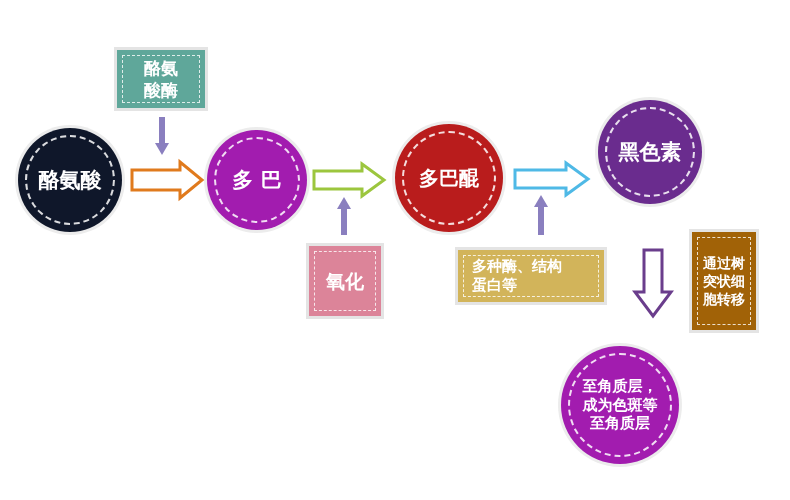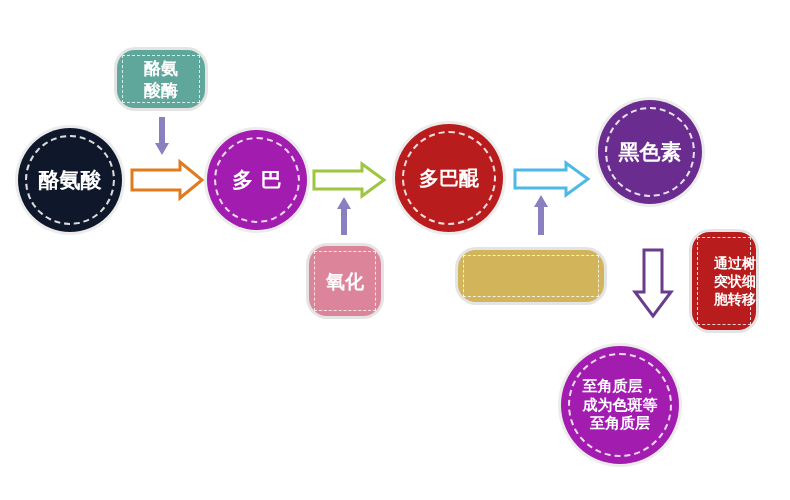--- a/index.html
+++ b/index.html
@@ -5,21 +5,21 @@
   html, body { margin:0; padding:0; background:#ffffff; }
   body { width:790px; height:500px; position:relative; overflow:hidden;
          font-family:"DejaVu Sans", sans-serif; }
   .circle { position:absolute; border-radius:50%; display:flex; align-items:center;
             justify-content:center; box-shadow:0 0 0 3px rgba(200,200,200,0.35); }
   .circle::before { content:""; position:absolute; inset:7px; border-radius:50%;
             border:2px dashed rgba(255,255,255,0.85); }
   .circle span { position:relative; color:#fff; font-weight:bold; text-align:center;
             line-height:1.25; }
   .box { position:absolute; display:flex; align-items:center; justify-content:center;
-         box-shadow:0 0 0 3px rgba(210,210,210,0.6);border-radius:18px; }
+         box-shadow:0 0 0 3px rgba(210,210,210,0.6); }
   .box::before { content:""; position:absolute; inset:5px; border:1.5px dashed rgba(255,255,255,0.8); }
   .box span { position:relative; color:#fff; font-weight:bold; line-height:1.3; }
   svg { position:absolute; overflow:visible; }
 </style>
 </head>
 <body>
 
 <div class="box" style="left:117px;top:50px;width:88px;height:58px;background:#5fa79a;">
   <span style="font-size:17px;text-align:center;">
     <div>酪氨</div>
@@ -65,32 +65,34 @@
   <polygon points="2,9 53,9 53,2 75,18 53,34 53,27 2,27" fill="#fff" stroke="#4fb9e6" stroke-width="3"></polygon>
 </svg>
 
 <svg style="left:534px;top:195px;" width="14" height="42">
   <polygon points="0,12 14,12 7,0" fill="#8a7fbf"></polygon>
   <rect x="4" y="11" width="6" height="29" fill="#8a7fbf"></rect>
 </svg>
 
 <div class="box" style="left:458px;top:250px;width:146px;height:52px;background:#d2b45a;justify-content:flex-start;padding-left:14px;box-sizing:border-box;">
   <span style="font-size:15px;">
+    <div>多种酶、结构</div>
+    <div>蛋白等</div>
   </span>
 </div>
 
 <div class="circle" style="left:598px;top:100px;width:104px;height:104px;background:#6a2c8e;">
   <span style="font-size:21px;">黑色素</span>
 </div>
 
 <svg style="left:634px;top:248px;" width="40" height="72">
   <polygon points="10,2 28,2 28,44 37,44 19,68 1,44 10,44" fill="#fff" stroke="#6a3d8c" stroke-width="3"></polygon>
 </svg>
 
-<div class="box" style="left:692px;top:232px;width:64px;height:98px;background:#b91c1c;justify-content:flex-end;">
+<div class="box" style="left:692px;top:232px;width:64px;height:98px;background:#a16207;">
   <span style="font-size:14px;text-align:center;">
     <div>通过树</div>
     <div>突状细</div>
     <div>胞转移</div>
   </span>
 </div>
 
 <div class="circle" style="left:561px;top:346px;width:118px;height:118px;background:#a21caf;">
   <span style="font-size:15px;">
     <div>至角质层，</div>

